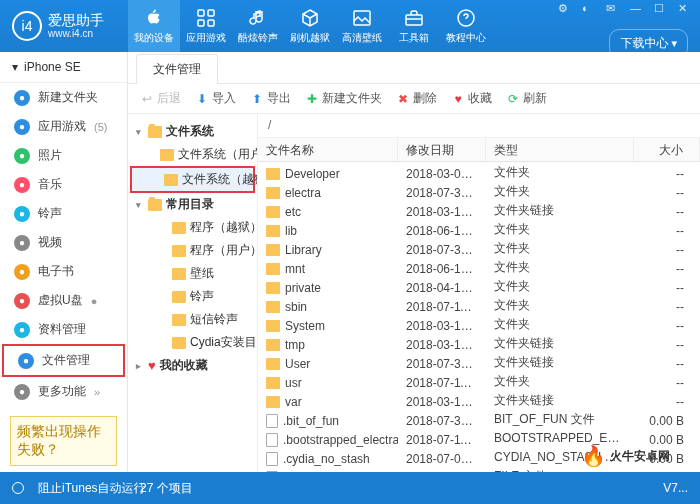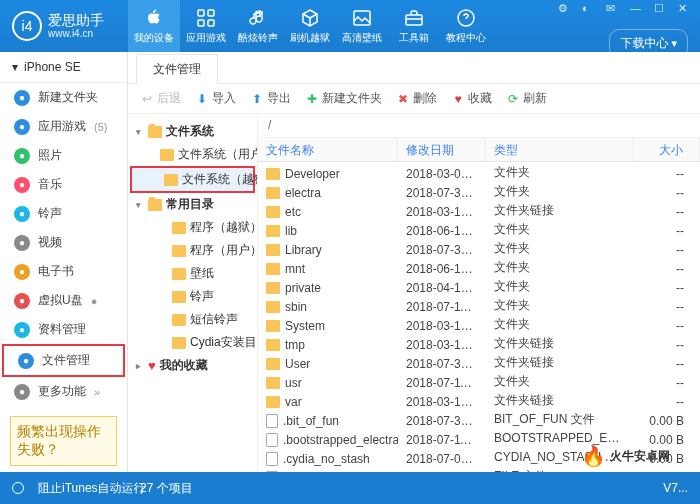--- a/index.html
+++ b/index.html
@@ -40,21 +40,21 @@
 .tree-item .heart{color:#e63946;font-size:13px}
 .tree-item.l1{padding-left:8px;font-weight:bold}
 .tree-item.l2{padding-left:20px}
 .tree-item.l3{padding-left:32px}
 .tree-item.sel{background:#e8f2fc}
 .tree-item.hl{border:2px solid #e63946;margin:0 2px}
 .exp{color:#888;font-size:9px;width:8px;flex-shrink:0}
 .file-list{flex:1;display:flex;flex-direction:column;overflow:hidden}
 .path-bar{height:24px;padding:4px 10px;color:#666;border-bottom:1px solid #f0f0f0}
 .list-header{display:flex;height:24px;border-bottom:1px solid #e5e5e5;background:#fafafa}
-.list-header>div{padding:4px 8px;color:#3b82f6;border-right:1px solid #eee}
+.list-header>div{padding:4px 8px;color:#404040;border-right:1px solid #eee}
 .col-name{width:140px}
 .col-date{width:88px}
 .col-type{width:148px}
 .col-size{flex:1;text-align:right;padding-right:16px!important}
 .rows{flex:1;overflow-y:auto}
 .row{display:flex;height:19px;align-items:flex-end;cursor:pointer}
 .row>div{padding:0 8px;overflow:hidden;white-space:nowrap;text-overflow:ellipsis;color:#444}
 .row .col-name{display:flex;align-items:center;gap:5px}
 .fico{width:14px;height:12px;background:#fbc458;border-radius:1px;flex-shrink:0}
 .fico.file{background:#fff;border:1px solid #aaa;width:12px;height:14px}

